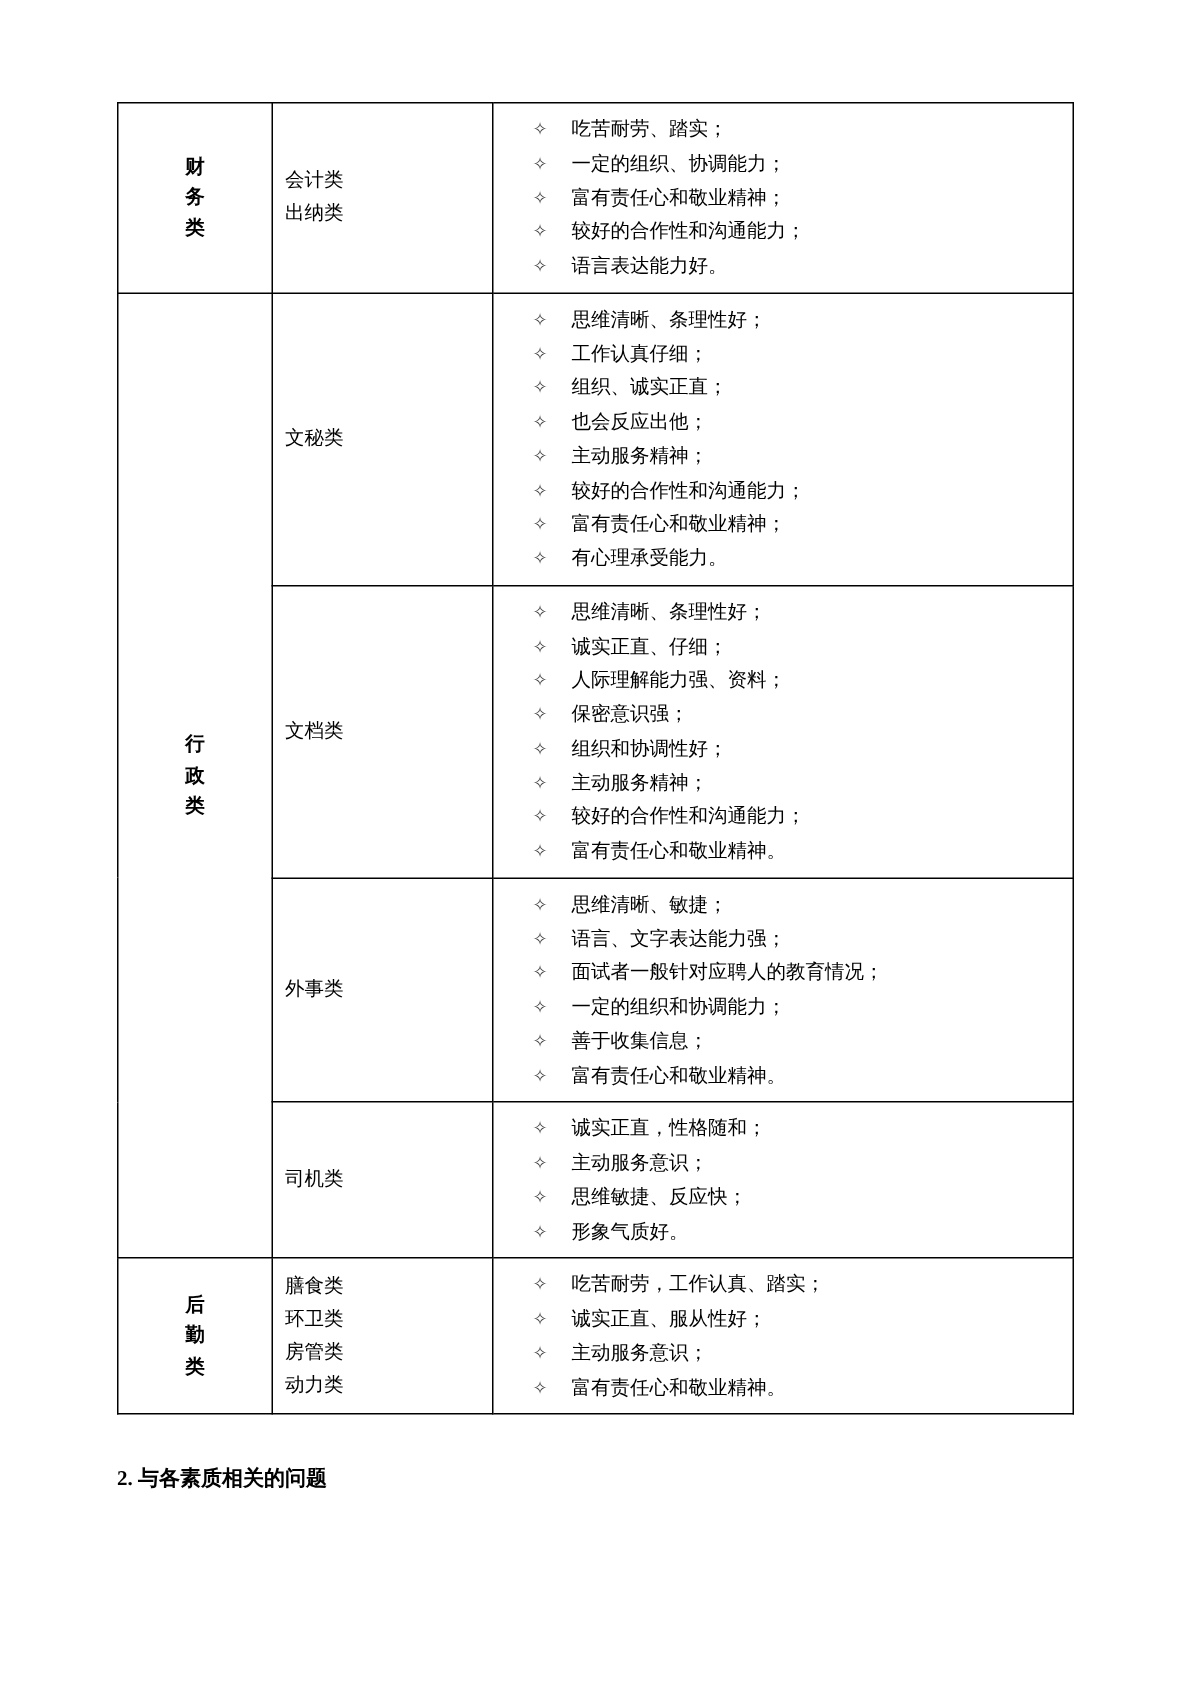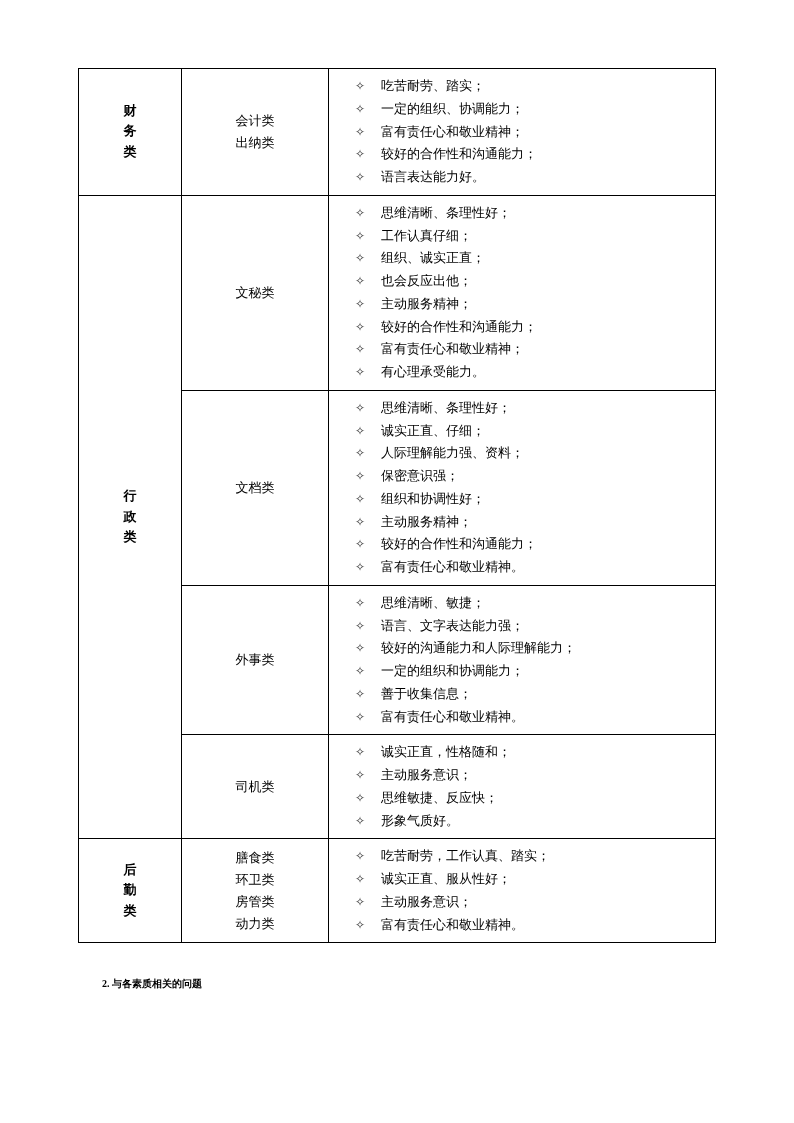--- a/index.html
+++ b/index.html
@@ -32,21 +32,22 @@
     width: 86px;
     text-align: center;
     font-weight: bold;
   }
   td.col-cat .vchar {
     display: block;
     line-height: 1.6;
   }
   td.col-sub {
     width: 130px;
-    text-align: center;
+    text-align: left;
+    font-family: Liberation Mono, monospace;
   }
   td.col-sub .subline {
     display: block;
   }
   td.col-list {
     padding-left: 26px;
   }
   .bullet-row {
     display: flex;
     gap: 14px;
@@ -56,22 +57,21 @@
   .diamond {
     font-family: "Segoe UI Symbol", "Arial Unicode MS", sans-serif;
     font-size: 12px;
     color: #444;
     width: 12px;
     flex: none;
   }
   .section-heading {
     margin-top: 34px;
     font-weight: bold;
-    font-size: 10px;
-    margin-left: 24px;
+    font-size: 14px;
   }
   .body-para {
     margin-top: 28px;
     line-height: 1.8;
     text-align: justify;
   }
   .indent {
     display: inline-block;
     width: 2em;
   }
@@ -211,21 +211,21 @@
           <div class="bullet-row">
               <span class="diamond">✧</span>
               <span>思维清晰、敏捷；</span>
             </div>
           <div class="bullet-row">
               <span class="diamond">✧</span>
               <span>语言、文字表达能力强；</span>
             </div>
           <div class="bullet-row">
               <span class="diamond">✧</span>
-              <span>较好的沟通能力和人际理解能力；</span>
+              <span>面试者一般针对应聘人的教育情况；</span>
             </div>
           <div class="bullet-row">
               <span class="diamond">✧</span>
               <span>一定的组织和协调能力；</span>
             </div>
           <div class="bullet-row">
               <span class="diamond">✧</span>
               <span>善于收集信息；</span>
             </div>
           <div class="bullet-row">

